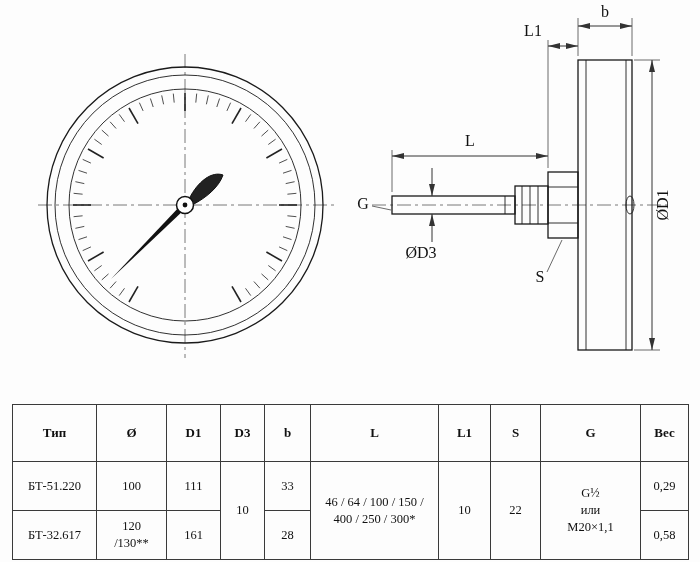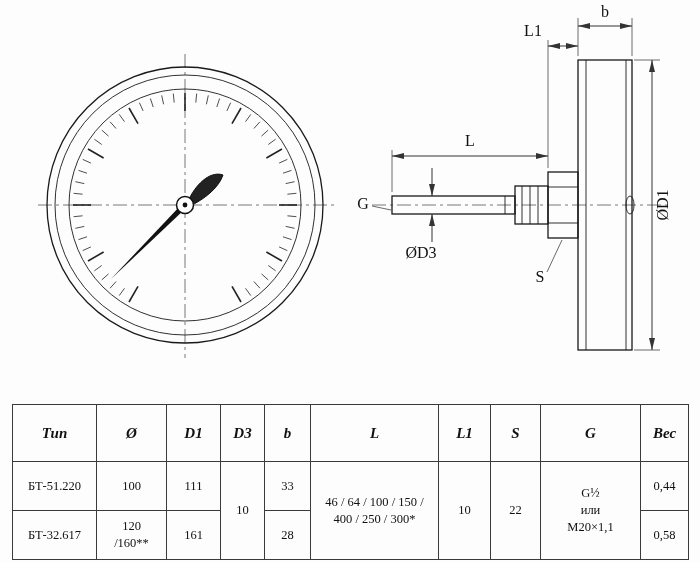--- a/index.html
+++ b/index.html
@@ -10,21 +10,21 @@
   .ext{stroke:#444;stroke-width:0.8;fill:none;}
   .solid{stroke:#1a1a1a;stroke-width:1.3;fill:none;}
   .thin{stroke:#1a1a1a;stroke-width:0.9;fill:none;}
   .centerline{stroke:#555;stroke-width:0.8;fill:none;stroke-dasharray:14 4 3 4;}
 
   #spec-table{position:absolute;left:12px;top:404px;width:676px;border-collapse:collapse;table-layout:fixed;}
   #spec-table th,#spec-table td{
     border:1px solid #3a3a3a;text-align:center;vertical-align:middle;
     font-size:12.5px;color:#111;padding:2px 3px;line-height:1.35;
   }
-  #spec-table th{font-weight:bold;font-size:15px;height:52px;font-style:italic;}
+  #spec-table th{font-weight:bold;font-size:13px;height:52px;}
   #spec-table td{height:44px;}
 </style>
 </head>
 <body>
 
 <div id="page">
 
   <svg id="drawing" width="700" height="404" viewBox="0 0 700 404" xmlns="http://www.w3.org/2000/svg">
     <defs>
       <marker id="arrow" orient="auto-start-reverse" markerWidth="13" markerHeight="9" refX="12" refY="4" viewBox="0 0 13 8">
@@ -195,27 +195,27 @@
           <div>46 / 64 / 100 / 150 /</div>
           <div>400 / 250 / 300*</div>
         </td>
         <td rowspan="2">10</td>
         <td rowspan="2">22</td>
         <td rowspan="2">
           <div>G½</div>
           <div>или</div>
           <div>M20×1,1</div>
         </td>
-        <td>0,44</td>
+        <td>0,29</td>
       </tr>
       <tr>
         <td>БТ-32.617</td>
         <td>
           <div>120</div>
-          <div>/160**</div>
+          <div>/130**</div>
         </td>
         <td>161</td>
         <td>28</td>
         <td>0,58</td>
       </tr>
     </tbody>
   </table>
 </div>
 
 </body></html>

